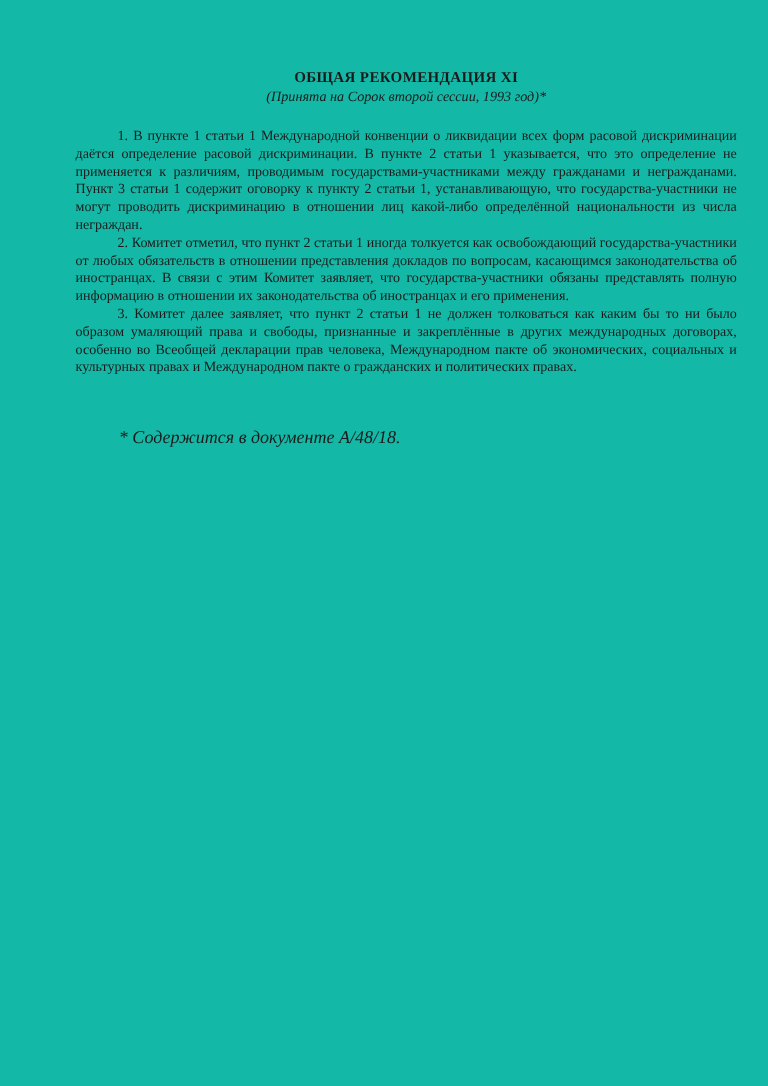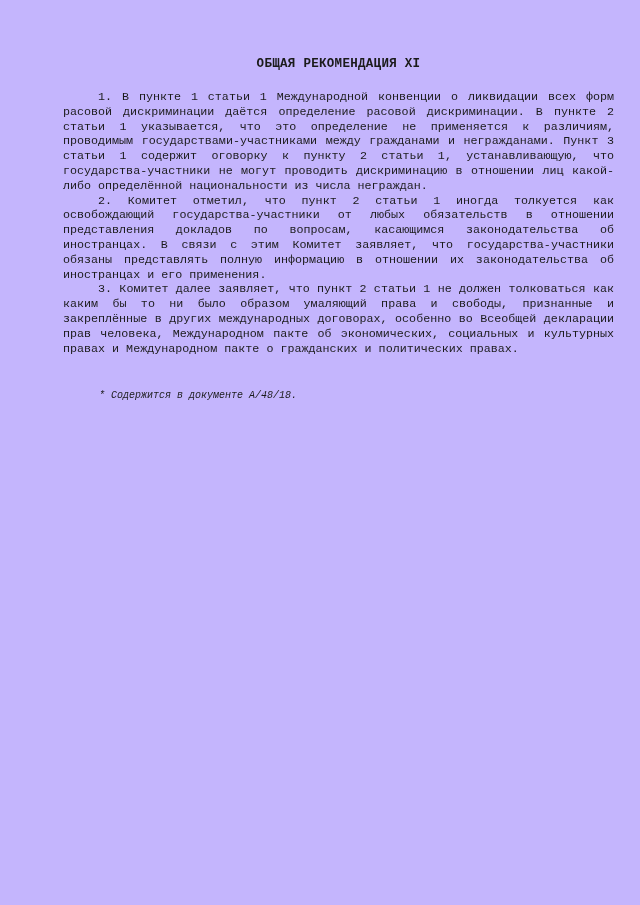--- a/index.html
+++ b/index.html
@@ -12,22 +12,21 @@
     height: 905px;
     overflow: hidden;
     font-family: "Liberation Serif", "DejaVu Serif", serif;
     color: #1b1b1b;
   }
   .page {
     box-sizing: border-box;
     width: 640px;
     height: 905px;
     padding: 56px 26px 0 63px;
-    background: #c4b5fd;
-    font-family: Liberation Mono, monospace;
+    background: #14b8a6;
   }
   .title-block {
     text-align: center;
     margin: 0 0 18px 0;
   }
   .title-line {
     font-weight: bold;
     font-size: 12.5px;
     line-height: 16px;
     letter-spacing: 0.3px;
@@ -42,34 +41,35 @@
   .body-text {
     text-align: justify;
     font-size: 11.7px;
     line-height: 14.8px;
   }
   .body-text p {
     margin: 0;
     text-indent: 35px;
   }
   .footnote {
-    margin-top: 32px;
+    margin-top: 44px;
     font-style: italic;
-    font-size: 10px;
+    font-size: 15px;
     line-height: 15px;
     text-indent: 36px;
   }
 </style>
 </head>
 <body>
 
 <div class="page">
 
   <div class="title-block">
     <p class="title-line">ОБЩАЯ РЕКОМЕНДАЦИЯ XI</p>
+    <p class="session-note">(Принята на Сорок второй сессии, 1993 год)*</p>
   </div>
 
   <div class="body-text">
     <p>1. В пункте 1 статьи 1 Международной конвенции о ликвидации всех форм расовой дискриминации даётся определение расовой дискриминации. В пункте 2 статьи 1 указывается, что это определение не применяется к различиям, проводимым государствами-участниками между гражданами и негражданами. Пункт 3 статьи 1 содержит оговорку к пункту 2 статьи 1, устанавливающую, что государства-участники не могут проводить дискриминацию в отношении лиц какой-либо определённой национальности из числа неграждан.</p>
     <p>2. Комитет отметил, что пункт 2 статьи 1 иногда толкуется как освобождающий государства-участники от любых обязательств в отношении представления докладов по вопросам, касающимся законодательства об иностранцах. В связи с этим Комитет заявляет, что государства-участники обязаны представлять полную информацию в отношении их законодательства об иностранцах и его применения.</p>
     <p>3. Комитет далее заявляет, что пункт 2 статьи 1 не должен толковаться как каким бы то ни было образом умаляющий права и свободы, признанные и закреплённые в других международных договорах, особенно во Всеобщей декларации прав человека, Международном пакте об экономических, социальных и культурных правах и Международном пакте о гражданских и политических правах.</p>
   </div>
 
   <p class="footnote">* Содержится в документе A/48/18.</p>
 

